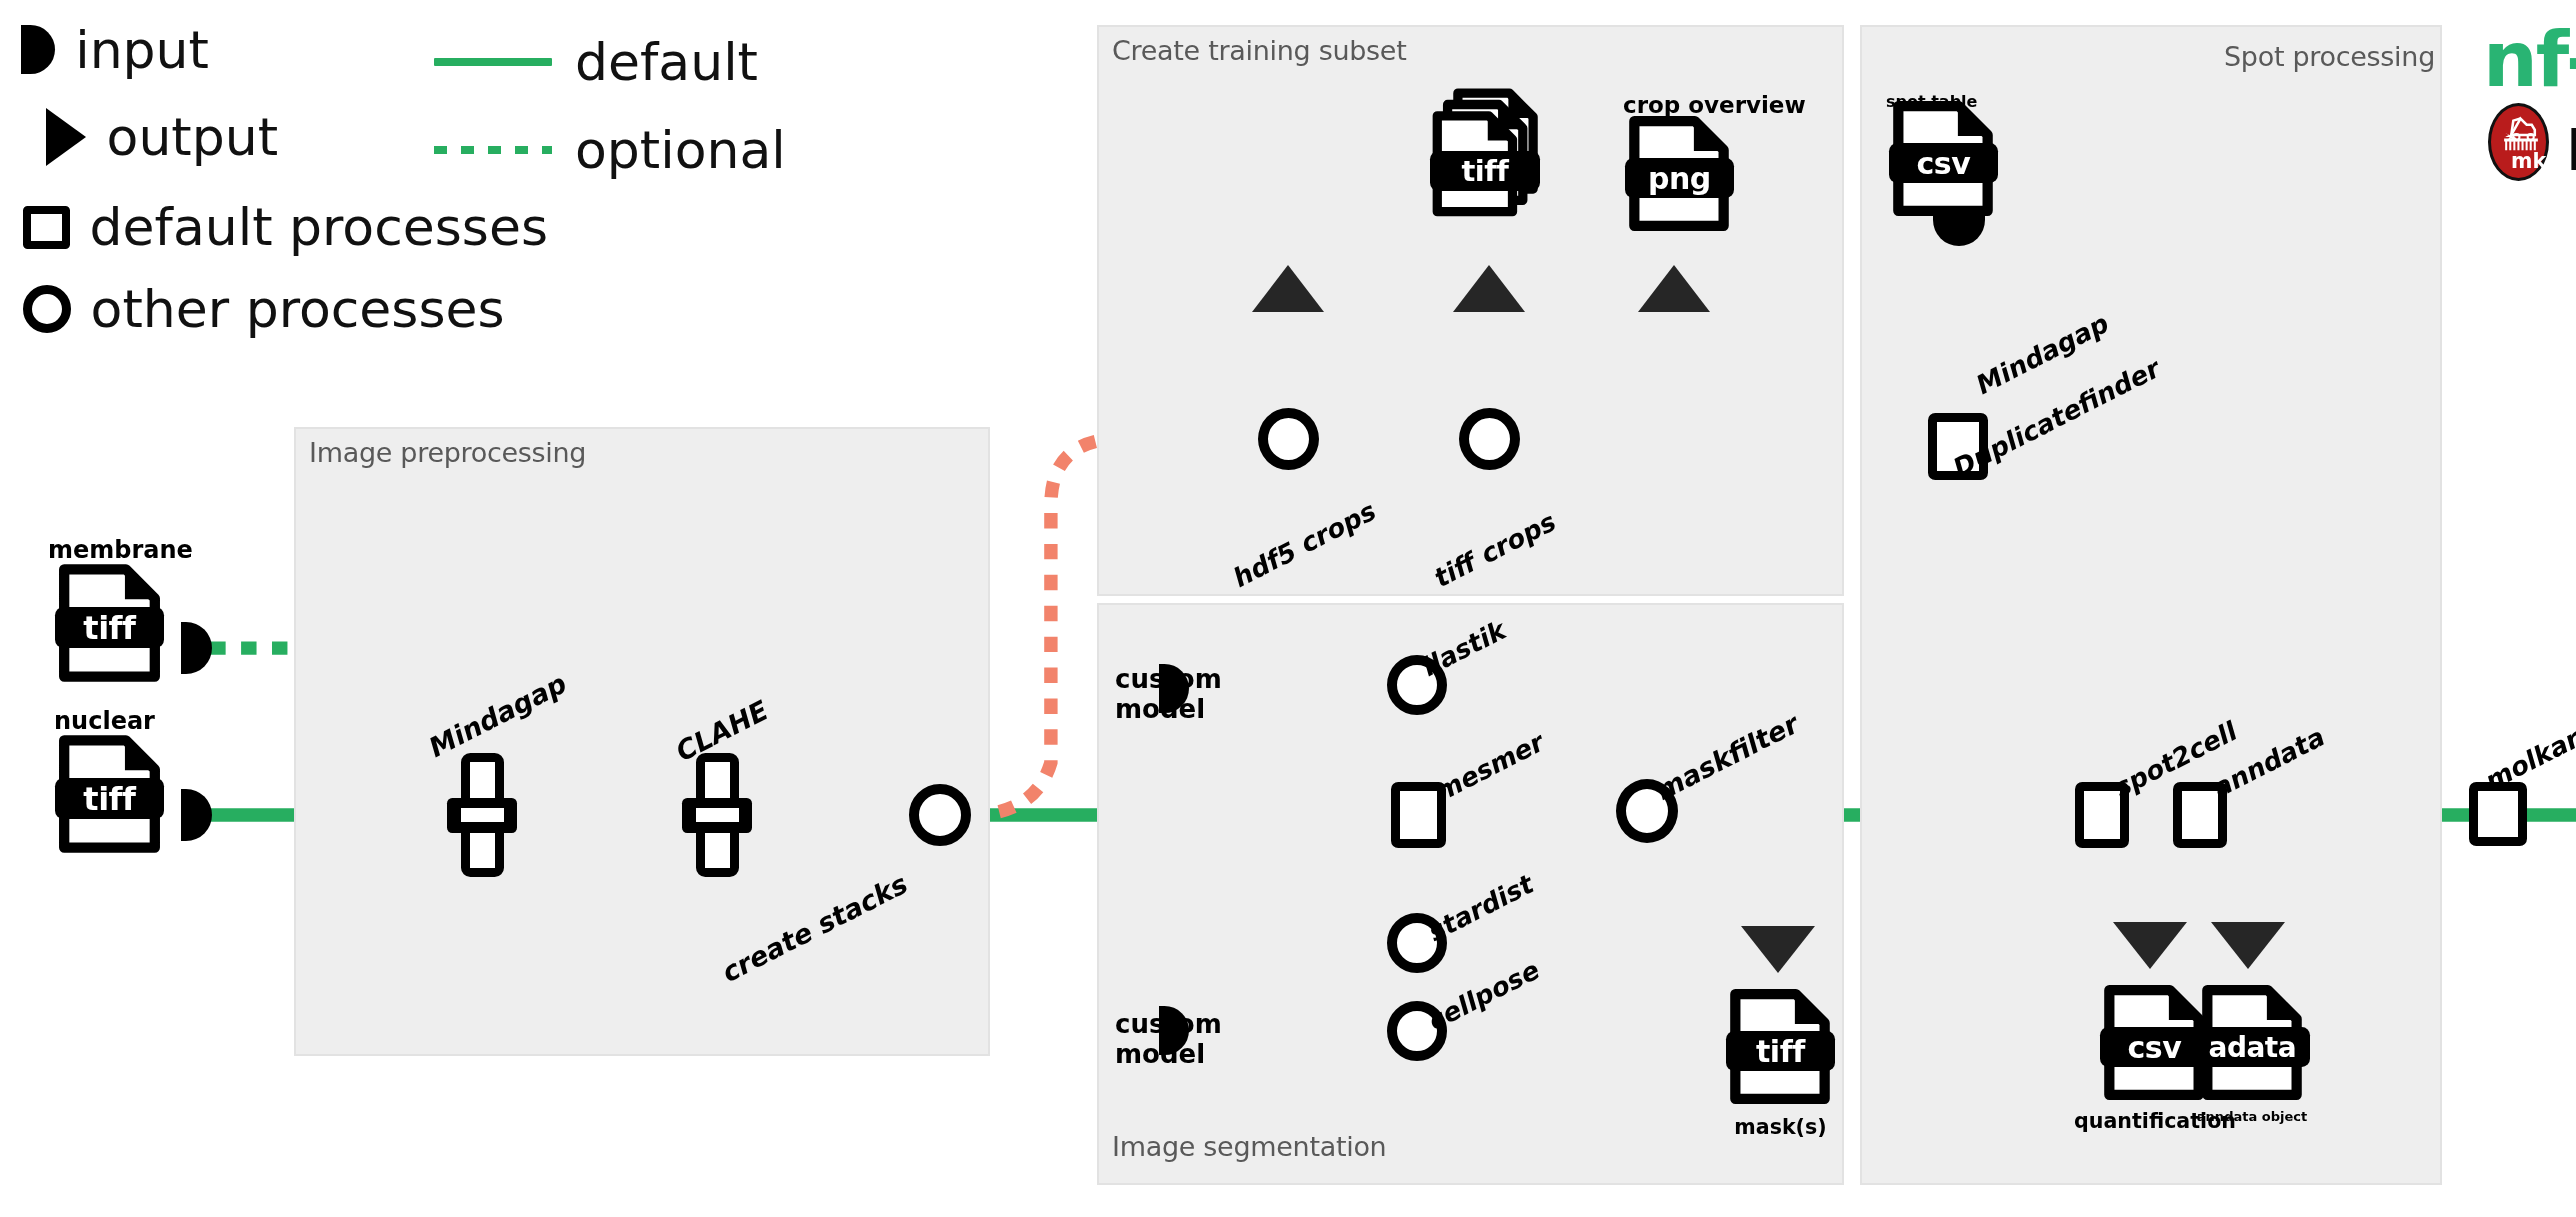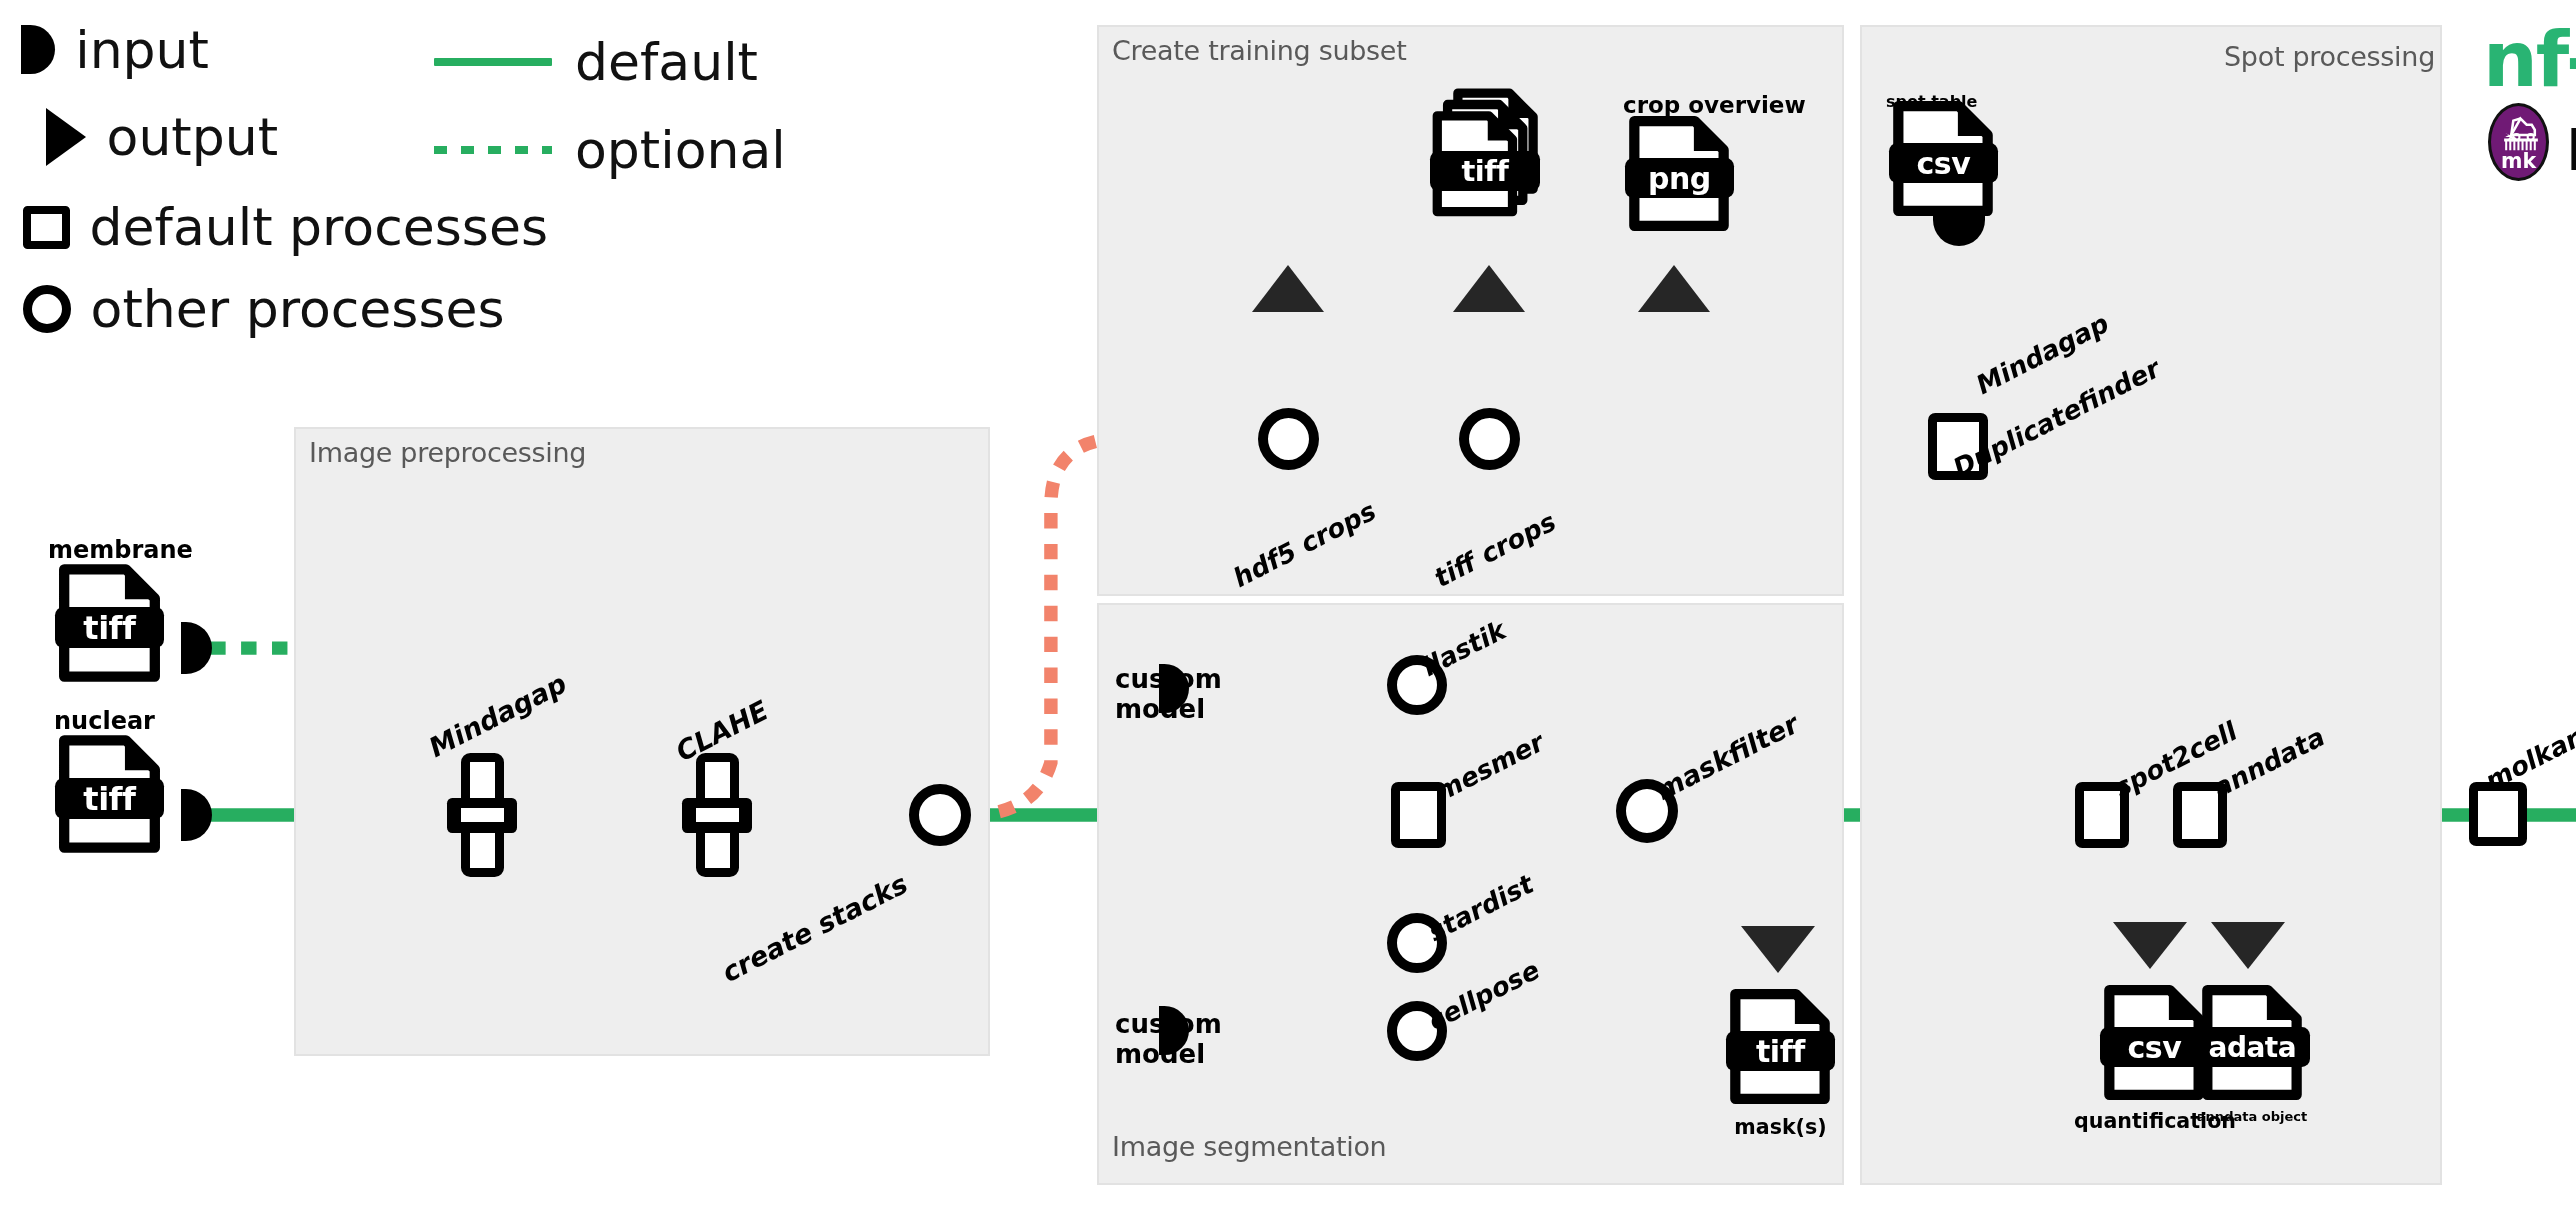--- a/index.html
+++ b/index.html
@@ -48,22 +48,22 @@
   .in-conn{position:absolute;background:#000;}
   .out-tri{position:absolute;width:0;height:0;}
 
   
   .logo{position:absolute;}
   .logo-l1{position:absolute;font-weight:bold;font-size:77px;letter-spacing:-2.1px;white-space:nowrap;}
   .logo-l2{position:absolute;font-weight:bold;font-size:77px;letter-spacing:-2.1px;white-space:nowrap;}
   .logo-green{color:#29b473;}
   .logo-black{color:#0a0a0a;}
   .mkbadge{position:absolute;width:61px;height:78px;border-radius:50%;
-           background:#701a75;border:3.1px solid #111;box-sizing:border-box;
-           display:flex;align-items:flex-end;justify-content:center;}
+           background:#b91c1c;border:3.1px solid #111;box-sizing:border-box;
+           display:flex;align-items:flex-end;justify-content:flex-end;}
   .mkbadge span{color:#fff;font-size:20.6px;font-weight:bold;padding-bottom:5.2px;}
 </style>
 </head>
 <body>
 
 <div id="stage">
 
   <svg id="flow" viewBox="0 0 5612 2364">
     <defs>
       <style>

